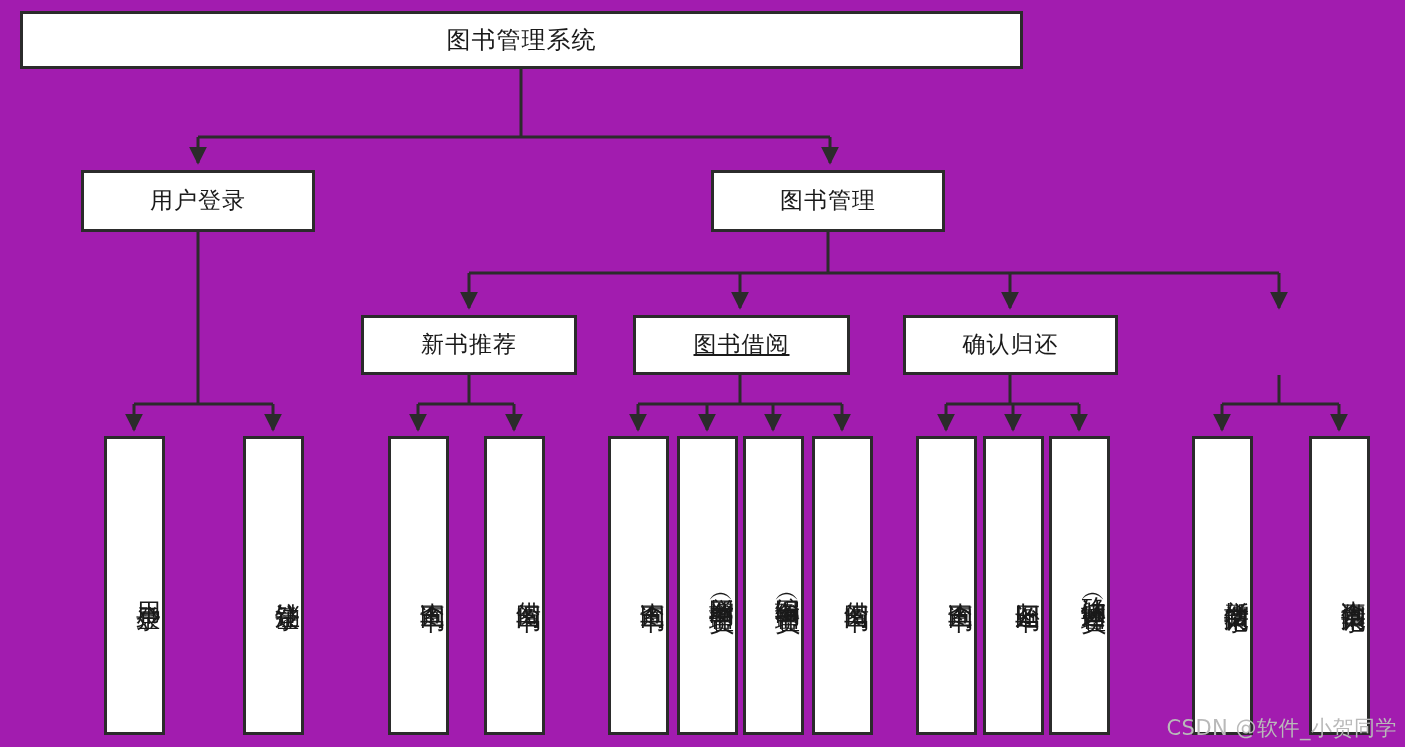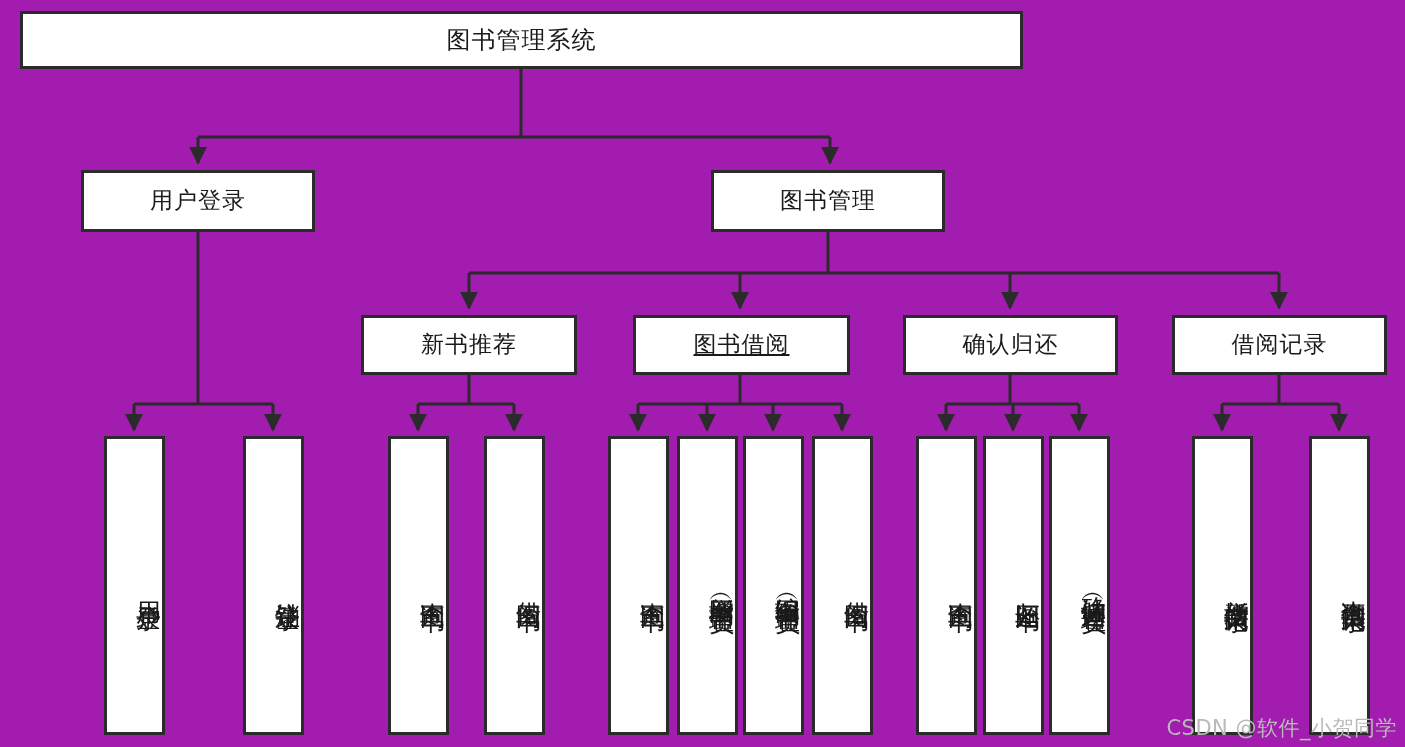--- a/index.html
+++ b/index.html
@@ -140,23 +140,20 @@
 
   <div class="node horizontal" style="left:711px; top:170px; width:234px; height:62px;">
     <span>图书管理</span>
   </div>
   <div class="node horizontal" style="left:633px; top:315px; width:217px; height:60px;text-decoration:underline;">
     <span>图书借阅</span>
   </div>
   <div class="node horizontal" style="left:903px; top:315px; width:215px; height:60px;">
     <span>确认归还</span>
   </div>
-  <div class="node horizontal" style="left:1172px; top:315px; width:215px; height:60px;">
-    <span>借阅记录</span>
-  </div>
 
   <div class="node vertical" style="left:104px; top:436px; width:61px; height:299px;">
     <span class="vtext">用户登录</span>
   </div>
   <div class="node vertical" style="left:243px; top:436px; width:61px; height:299px;">
     <span class="vtext">注销登录</span>
   </div>
 
   <div class="node vertical" style="left:388px; top:436px; width:61px; height:299px;">
     <span class="vtext">查询图书</span>

